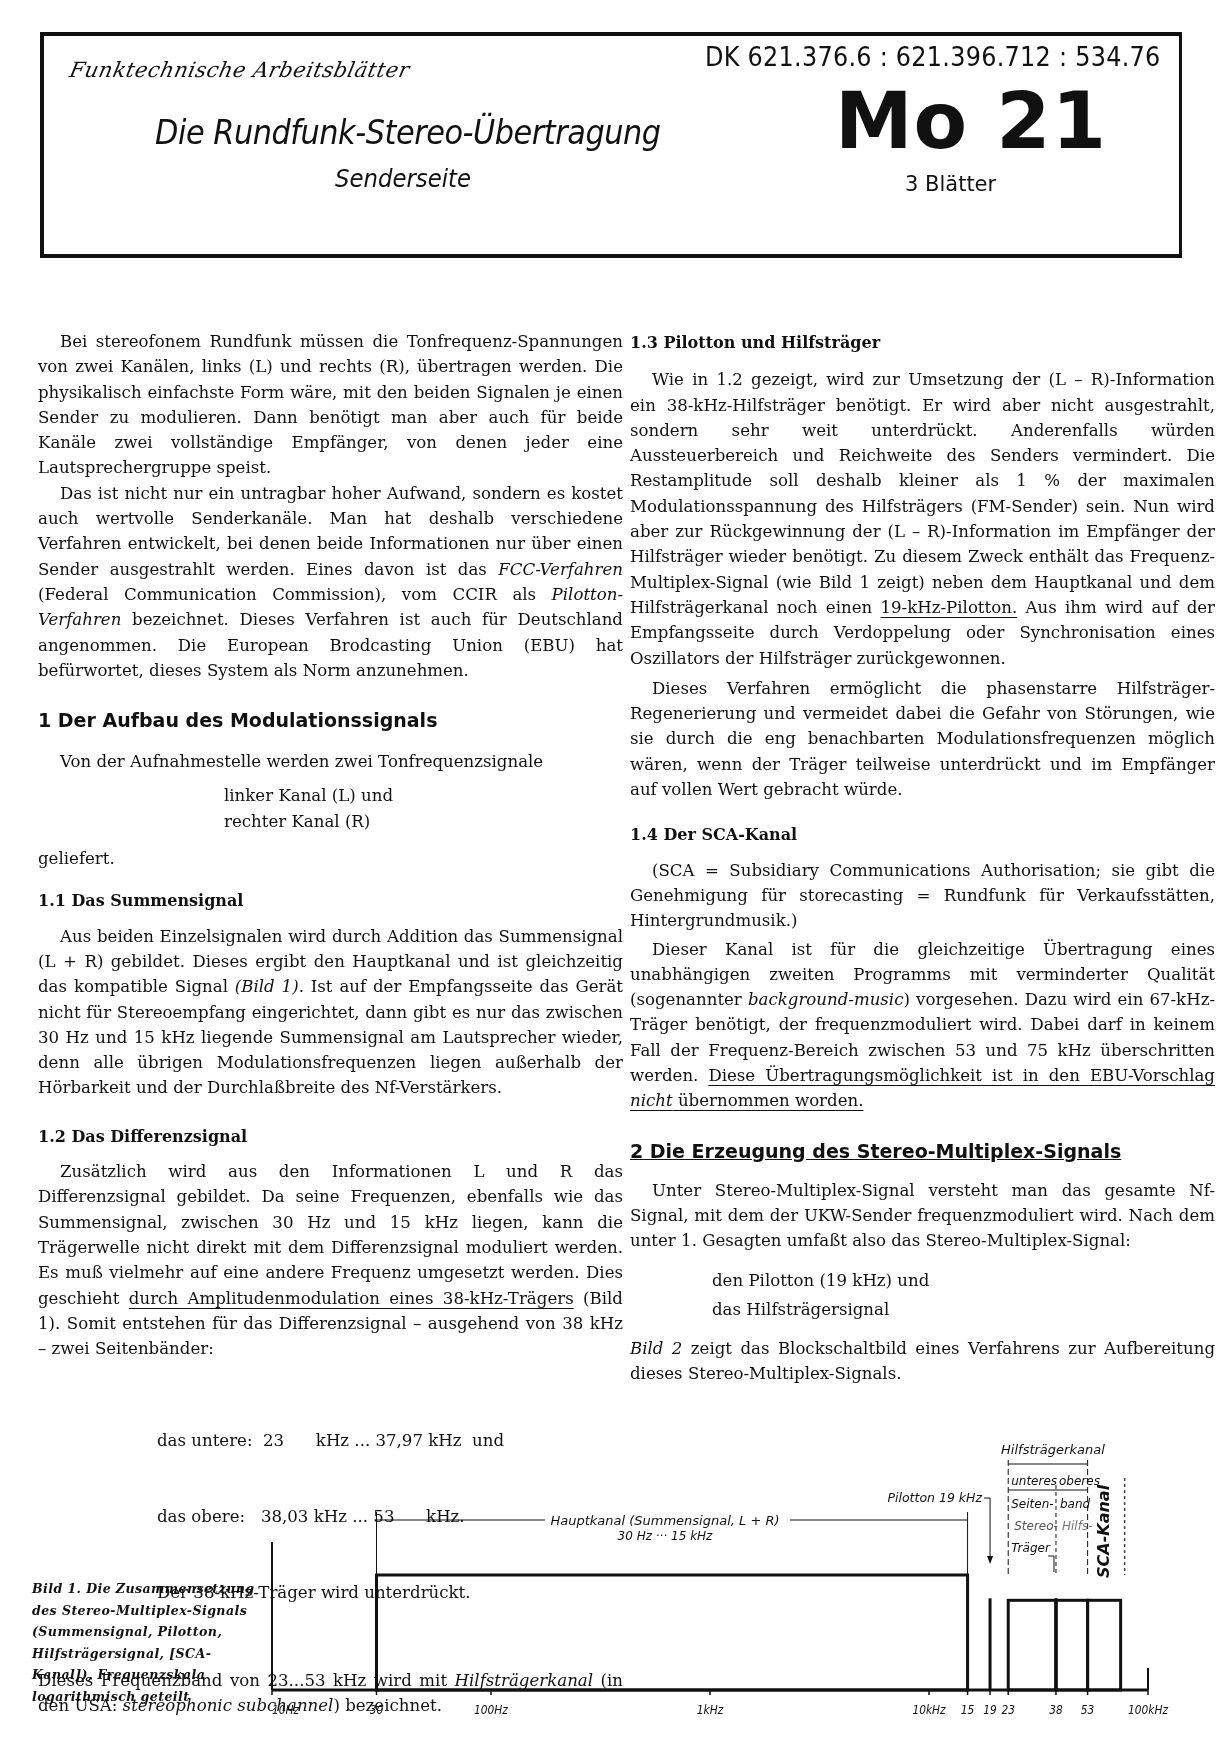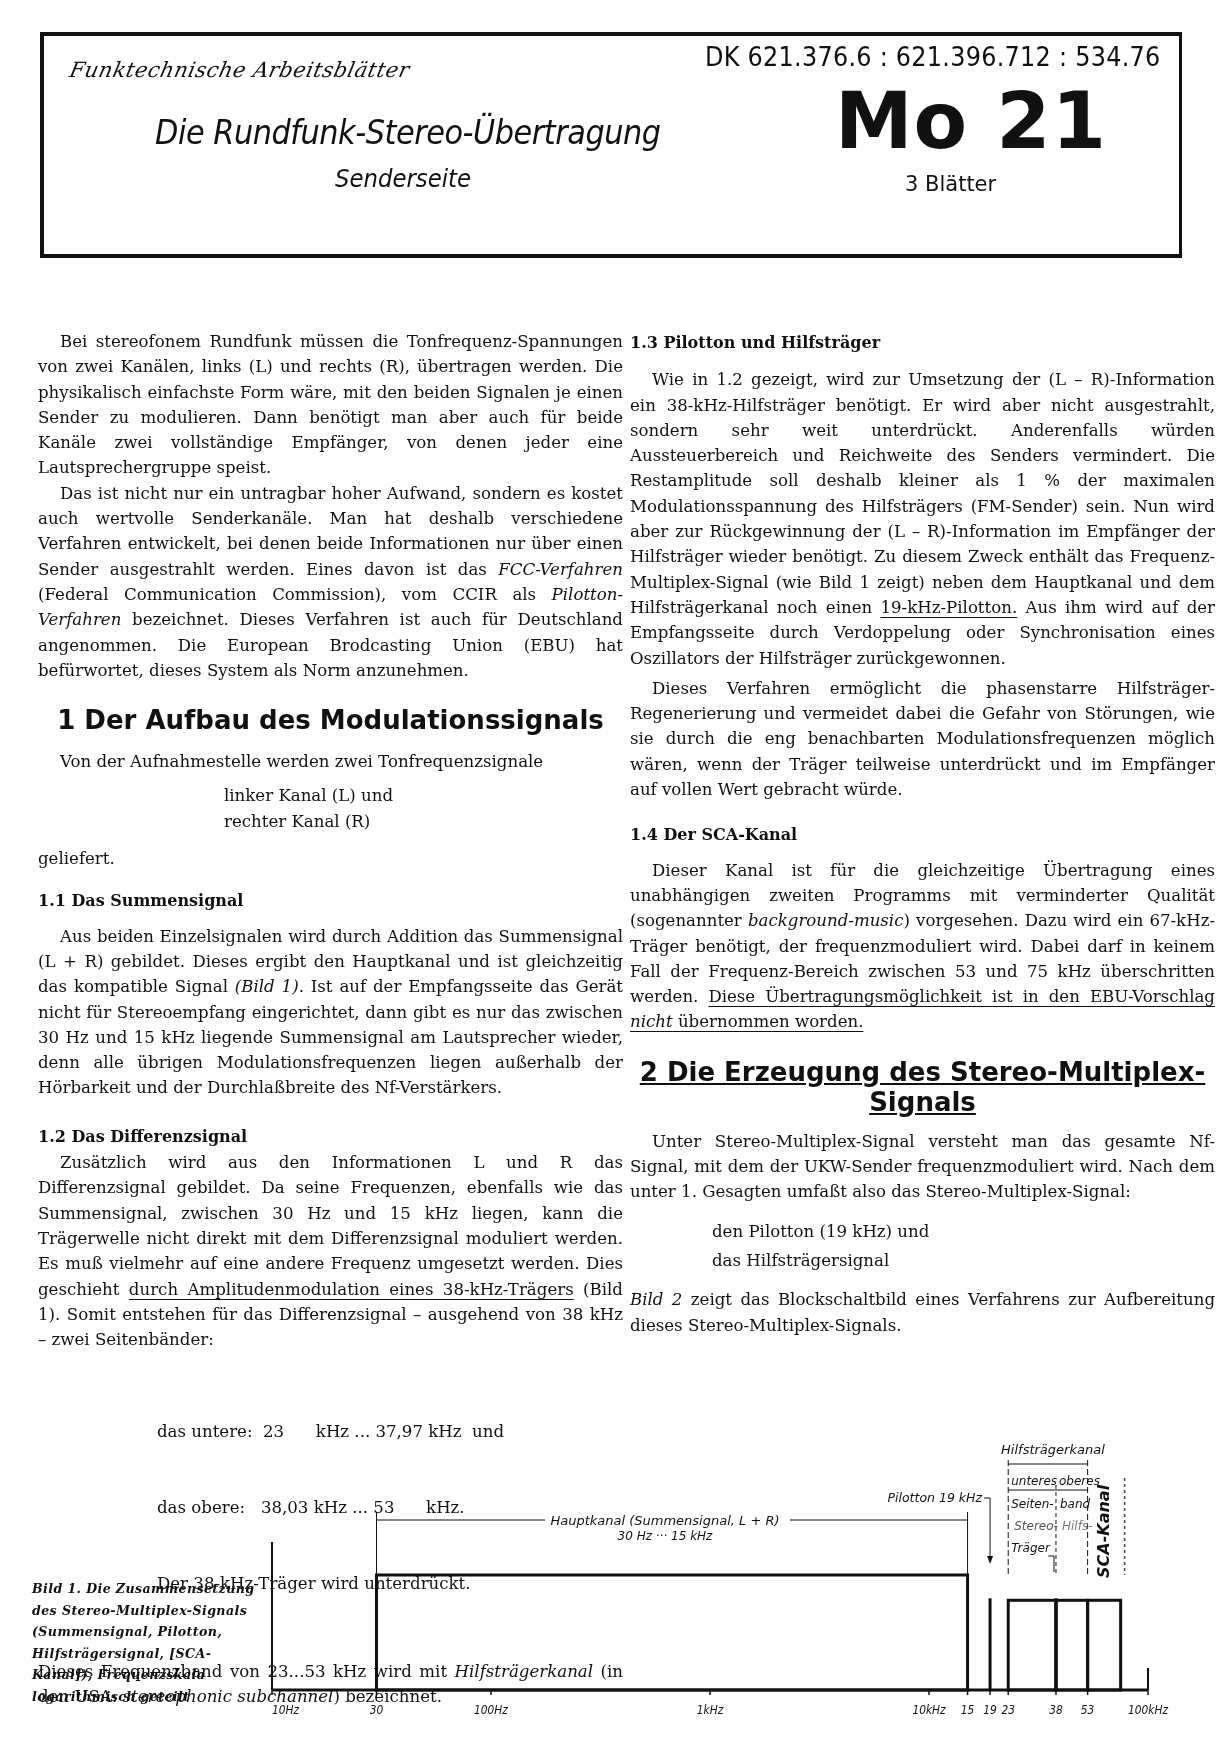--- a/index.html
+++ b/index.html
@@ -12,21 +12,21 @@
   #subtitle { position: absolute; left: 335px; top: 165px; font-family: "DejaVu Sans", sans-serif; font-style: italic; font-size: 24px; transform: scaleX(0.95); transform-origin: left; }
   #dk-code { position: absolute; left: 705px; top: 42px; font-family: "DejaVu Sans", sans-serif; font-size: 26px; letter-spacing: 0.3px; transform: scaleX(0.92); transform-origin: left; }
   #sheet-code { position: absolute; left: 835px; top: 82px; font-family: "DejaVu Sans", sans-serif; font-weight: bold; font-size: 78px; letter-spacing: 1px; line-height: 1; }
   #sheet-count { position: absolute; left: 905px; top: 172px; font-family: "DejaVu Sans", sans-serif; font-size: 21px; }
 
   
   .col { position: absolute; width: 585px; font-family: "DejaVu Serif", serif; font-size: 16.6px; line-height: 25.3px; text-align: justify; }
   .col p { margin: 0; text-indent: 22px; }
   .col p.noind { text-indent: 0; }
   .col .sub { font-family: "DejaVu Serif", serif; font-weight: bold; font-size: 16px; margin: 0; }
-  .col .h1 { font-family: "DejaVu Sans", sans-serif; font-weight: bold; font-size: 26px; line-height: 30px; margin: 0; text-align: center; }
+  .col .h1 { font-family: "DejaVu Sans", sans-serif; font-weight: bold; font-size: 19px; line-height: 30px; margin: 0; text-align: left; }
   .col .indent-list { padding-left: 0; margin: 12px; text-align: left; }
   .ul { text-decoration: underline; text-decoration-thickness: 1px; text-underline-offset: 4px; }
   em { font-style: italic; }
   #fig-caption { position: absolute; left: 32px; top: 1578px; width: 235px; font-family: "DejaVu Serif", serif; font-style: italic; font-weight: bold; font-size: 12.6px; line-height: 21.5px; text-align: left; letter-spacing: 0.4px; }
   svg text { font-family: "DejaVu Sans", sans-serif; font-style: italic; }
 </style>
 </head>
 <body>
 
 <div id="header-box"></div>
@@ -47,36 +47,37 @@
   <p style="margin-top:14px;">Von der Aufnahmestelle werden zwei Tonfrequenzsignale</p>
   <div class="indent-list" style="padding-left:174px; margin-top:9px;">
     <div>linker Kanal (L) und</div>
     <div>rechter Kanal (R)</div>
   </div>
   <p class="noind">geliefert.</p>
 
   <div class="sub" style="margin-top:17px; margin-bottom:10px;">1.1 Das Summensignal</div>
   <p><span>Aus beiden Einzelsignalen wird durch Addition das Summensignal (L + R) gebildet. Dieses ergibt den Hauptkanal und ist gleichzeitig das kompatible Signal </span><em>(Bild 1)</em><span>. Ist auf der Empfangsseite das Gerät nicht für Stereoempfang eingerichtet, dann gibt es nur das zwischen 30 Hz und 15 kHz liegende Summensignal am Lautsprecher wieder, denn alle übrigen Modulationsfrequenzen liegen außerhalb der Hörbarkeit und der Durchlaßbreite des Nf-Verstärkers.</span></p>
 
-  <div class="sub" style="margin-top:23px; margin-bottom:1px;">1.2 Das Differenzsignal</div>
+  <div class="sub" style="margin-top:23px; margin-bottom:10px;">1.2 Das Differenzsignal</div>
   <p><span>Zusätzlich wird aus den Informationen L und R das Differenzsignal gebildet. Da seine Frequenzen, ebenfalls wie das Summensignal, zwischen 30 Hz und 15 kHz liegen, kann die Trägerwelle nicht direkt mit dem Differenzsignal moduliert werden. Es muß vielmehr auf eine andere Frequenz umgesetzt werden. Dies geschieht </span><span class="ul">durch Amplitudenmodulation eines 38-kHz-Trägers</span><span> (Bild 1). Somit entstehen für das Differenzsignal – ausgehend von 38 kHz – zwei Seitenbänder:</span></p>
   <div class="indent-list" style="padding-left:107px; margin-top:16px; white-space:pre;">
     <div>das untere:  23      kHz ... 37,97 kHz  und</div>
     <div>das obere:   38,03 kHz ... 53      kHz.</div>
     <div>Der 38-kHz-Träger wird unterdrückt.</div>
   </div>
   <p class="noind" style="margin-top:4px;"><span>Dieses Frequenzband von 23...53 kHz wird mit </span><em>Hilfsträgerkanal</em><span> (in den USA: </span><em>stereophonic subchannel</em><span>) bezeichnet.</span></p>
 </div>
 
 <div class="col" style="left:630px; top:330px;">
   <div class="sub" style="margin-bottom:12px;">1.3 Pilotton und Hilfsträger</div>
   <p><span>Wie in 1.2 gezeigt, wird zur Umsetzung der (L – R)-Information ein 38-kHz-Hilfsträger benötigt. Er wird aber nicht ausgestrahlt, sondern sehr weit unterdrückt. Anderenfalls würden Aussteuerbereich und Reichweite des Senders vermindert. Die Restamplitude soll deshalb kleiner als 1 % der maximalen Modulationsspannung des Hilfsträgers (FM-Sender) sein. Nun wird aber zur Rückgewinnung der (L – R)-Information im Empfänger der Hilfsträger wieder benötigt. Zu diesem Zweck enthält das Frequenz-Multiplex-Signal (wie Bild 1 zeigt) neben dem Hauptkanal und dem Hilfsträgerkanal noch einen </span><span class="ul">19-kHz-Pilotton.</span><span> Aus ihm wird auf der Empfangsseite durch Verdoppelung oder Synchronisation eines Oszillators der Hilfsträger zurückgewonnen.</span></p>
   <p style="margin-top:5px;">Dieses Verfahren ermöglicht die phasenstarre Hilfsträger-Regenerierung und vermeidet dabei die Gefahr von Störungen, wie sie durch die eng benachbarten Modulationsfrequenzen möglich wären, wenn der Träger teilweise unterdrückt und im Empfänger auf vollen Wert gebracht würde.</p>
 
   <div class="sub" style="margin-top:20px; margin-bottom:10px;">1.4 Der SCA-Kanal</div>
+  <p>(SCA = Subsidiary Communications Authorisation; sie gibt die Genehmigung für storecasting = Rundfunk für Verkaufsstätten, Hintergrundmusik.)</p>
   <p style="margin-top:3px;"><span>Dieser Kanal ist für die gleichzeitige Übertragung eines unabhängigen zweiten Programms mit verminderter Qualität (sogenannter </span><em>background-music</em><span>) vorgesehen. Dazu wird ein 67-kHz-Träger benötigt, der frequenzmoduliert wird. Dabei darf in keinem Fall der Frequenz-Bereich zwischen 53 und 75 kHz überschritten werden. </span><span class="ul"><span>Diese Übertragungsmöglichkeit ist in den EBU-Vorschlag </span><em>nicht</em><span> übernommen worden.</span></span></p>
 
   <div class="h1" style="margin-top:22px; margin-bottom:12px;text-decoration:underline;">2 Die Erzeugung des Stereo-Multiplex-Signals</div>
   <p>Unter Stereo-Multiplex-Signal versteht man das gesamte Nf-Signal, mit dem der UKW-Sender frequenzmoduliert wird. Nach dem unter 1. Gesagten umfaßt also das Stereo-Multiplex-Signal:</p>
   <div class="indent-list" style="padding-left:70px; margin-top:14px;">
     <div style="margin-bottom:4px;">den Pilotton (19 kHz) und</div>
     <div>das Hilfsträgersignal</div>
   </div>
   <p class="noind" style="margin-top:14px;"><em>Bild 2</em><span> zeigt das Blockschaltbild eines Verfahrens zur Aufbereitung dieses Stereo-Multiplex-Signals.</span></p>
 </div>

